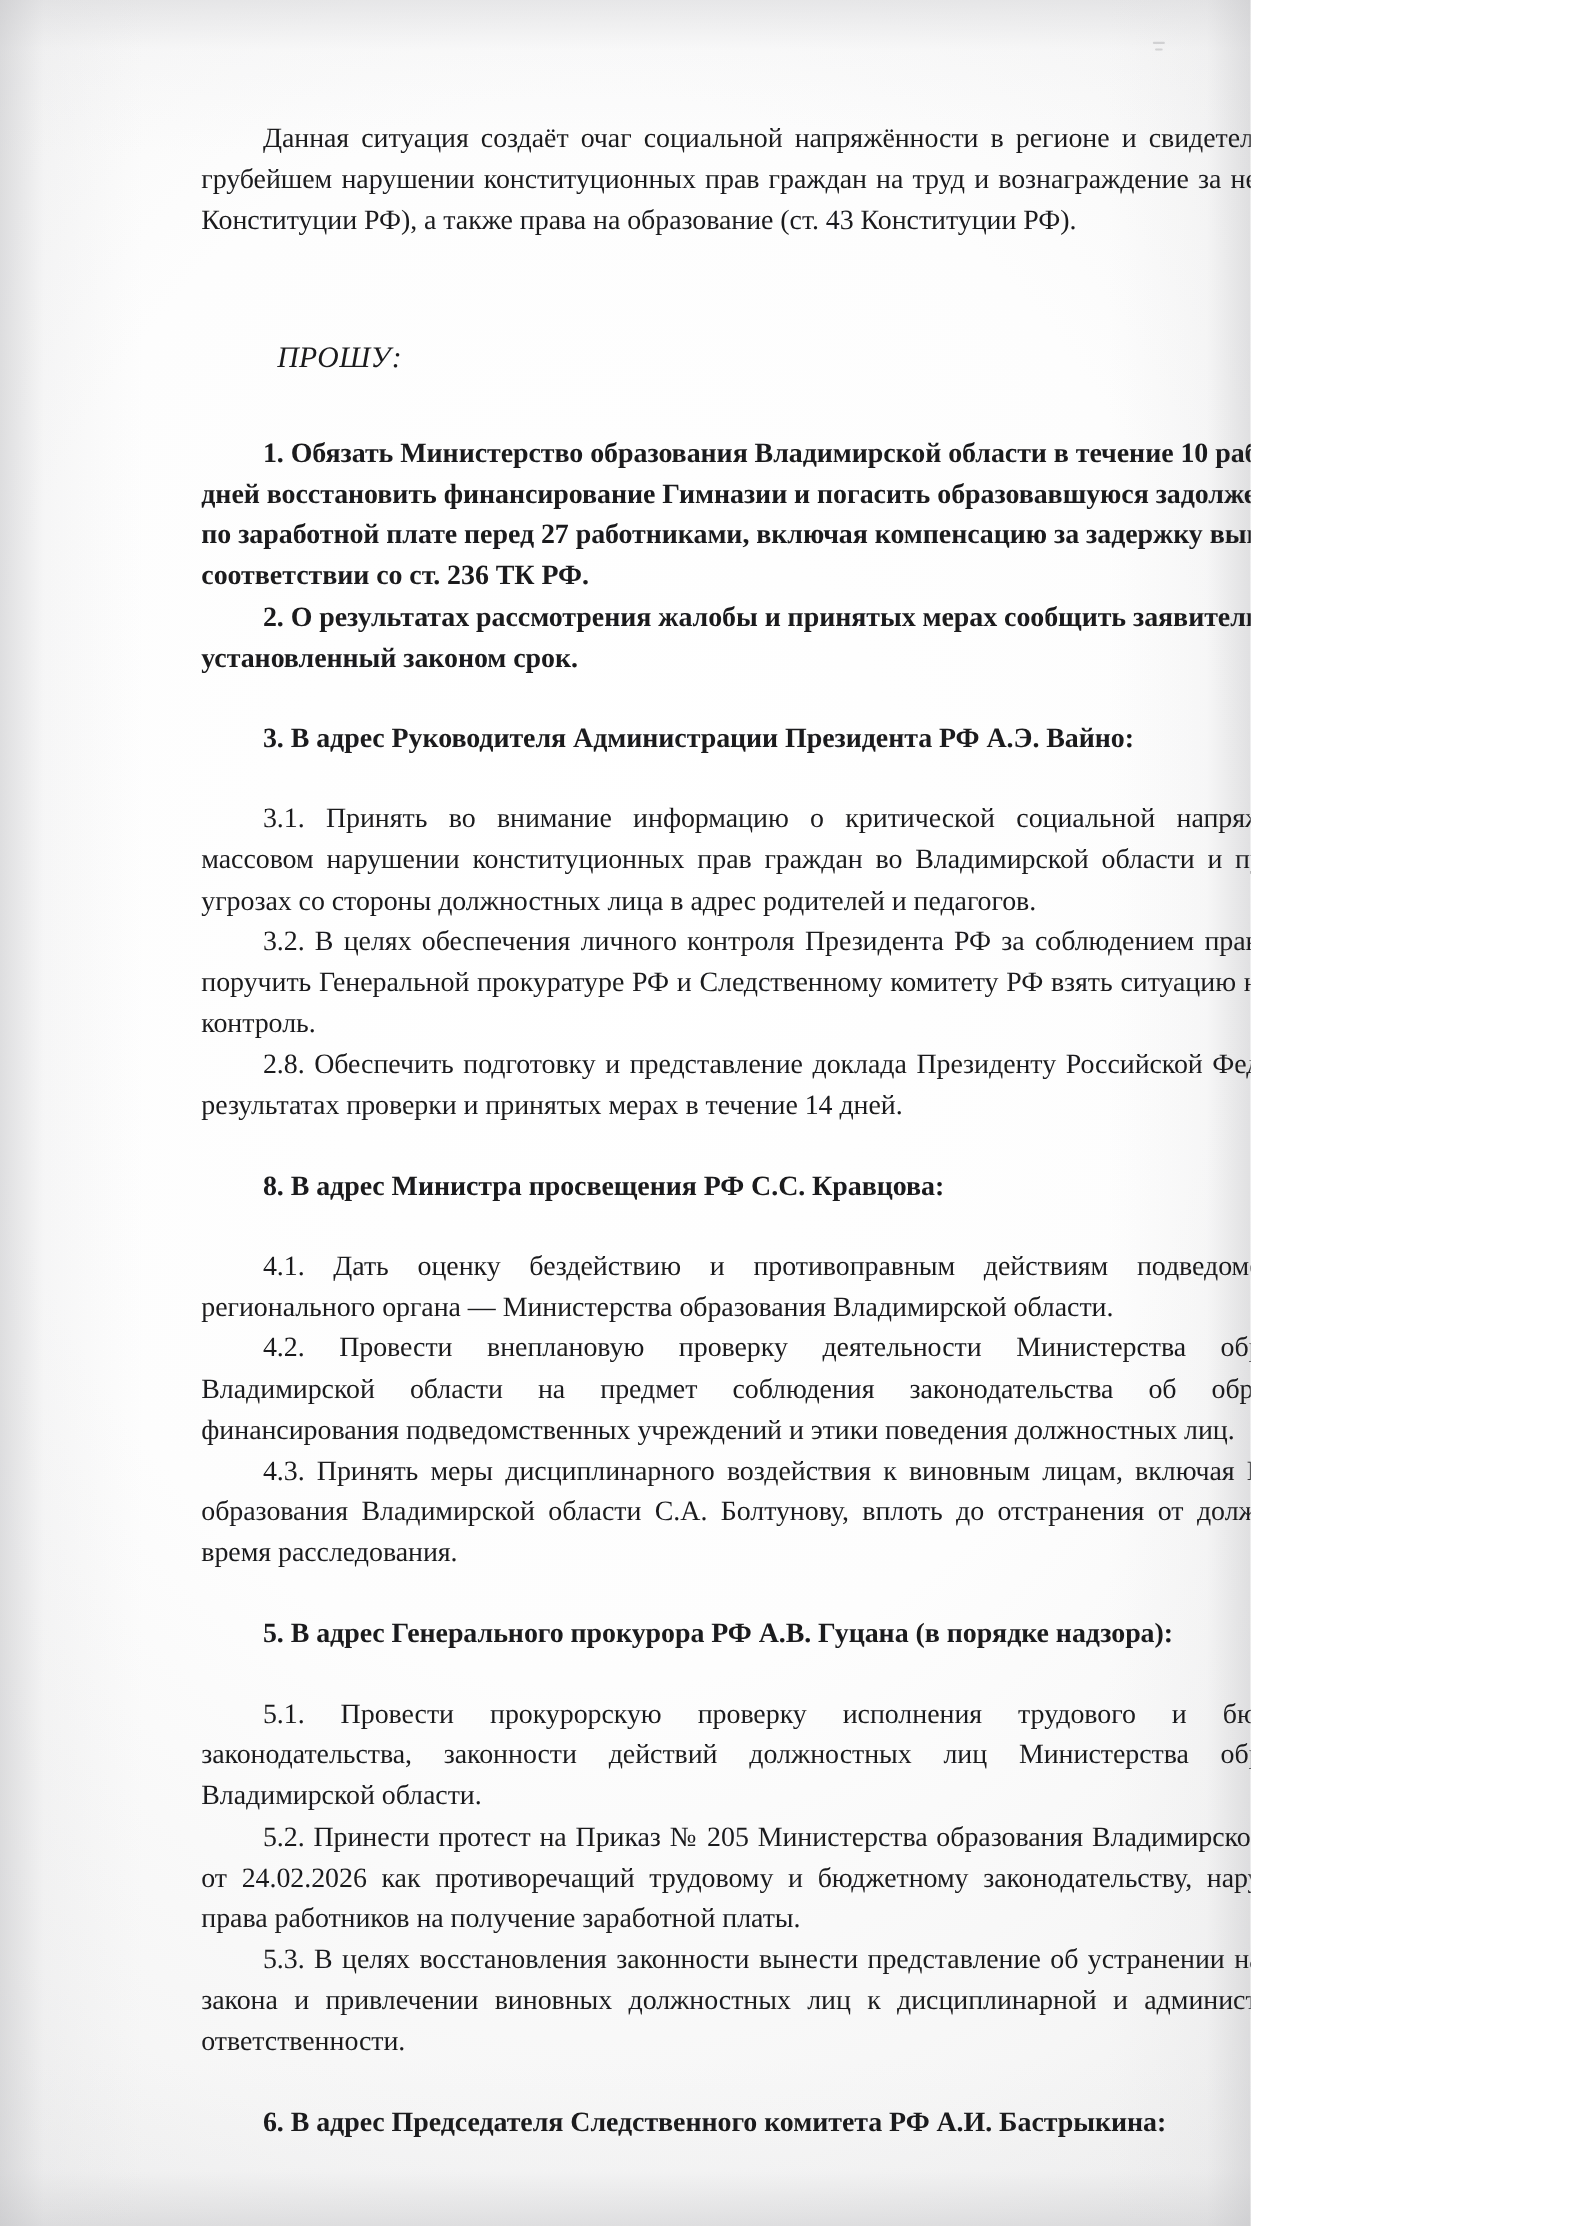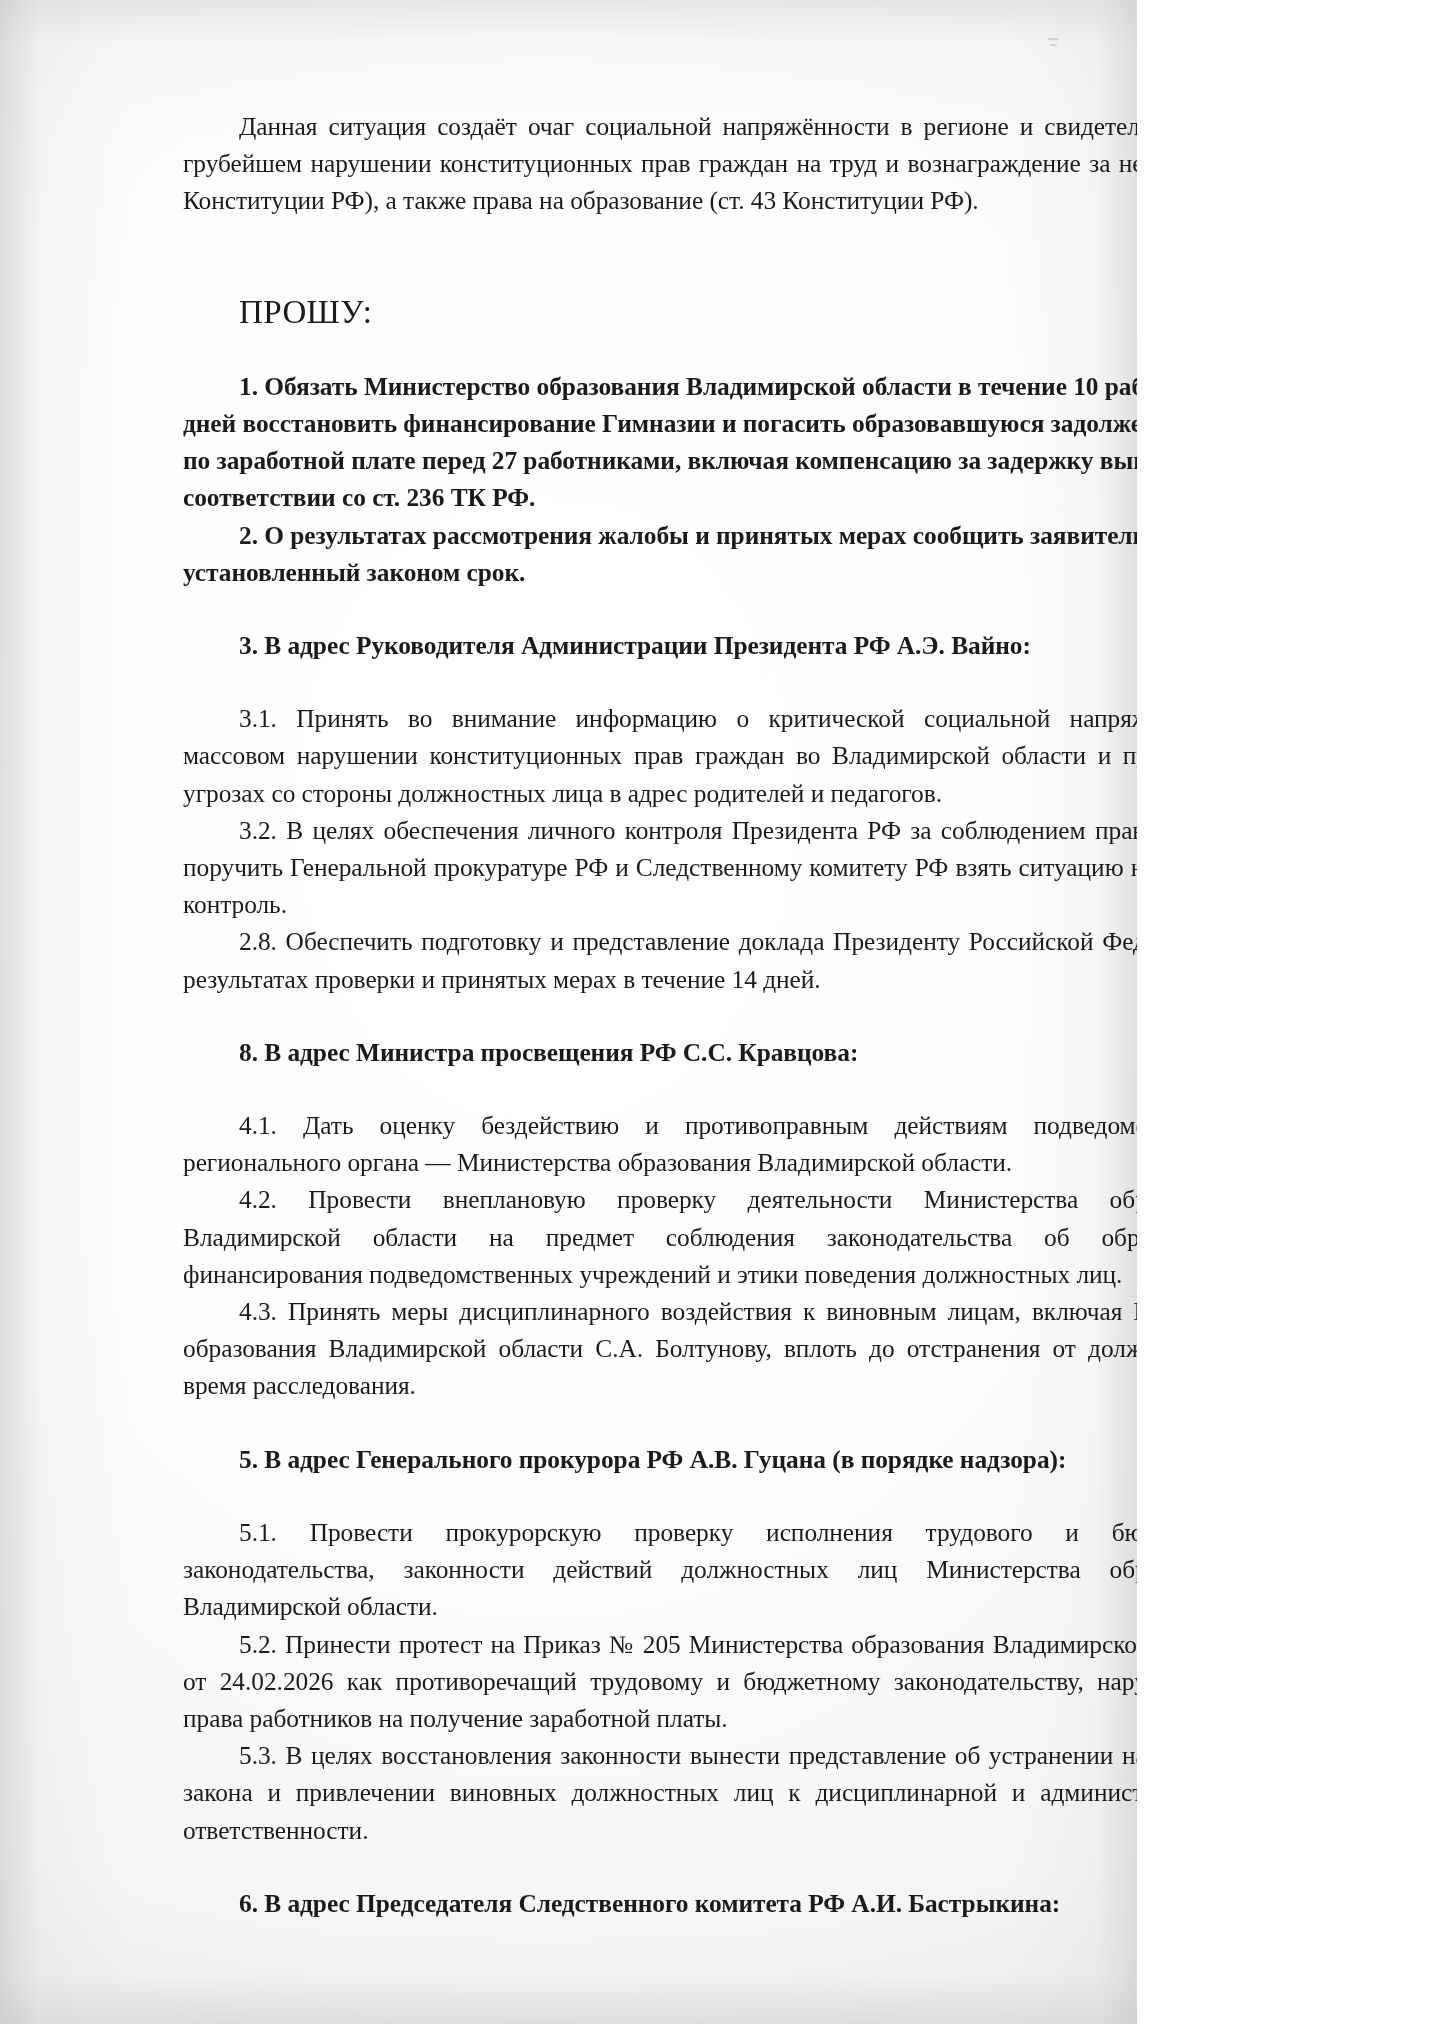--- a/index.html
+++ b/index.html
@@ -77,25 +77,26 @@
     -webkit-font-smoothing: antialiased;
   }
   p.para.indent { text-indent: 56px; }
   p.para.tight  { text-align: left; font-weight: bold; }
 
   
   .gap-lg  { height: 37px; }
   .gap-md  { height: 36px; }
 
   .heading-proshu {
-    margin: 0;
-    font-size: 33px;
+    margin: 13px;
+    font-size: 27px;
     line-height: 37.2px;
     text-indent: 56px;
     letter-spacing: 0.4px;
+    font-style: italic;
   }
 
   
   .ink { color: #1b1b1d; }
 </style>
 </head>
 <body>
 
 <div class="scan-page">
 

